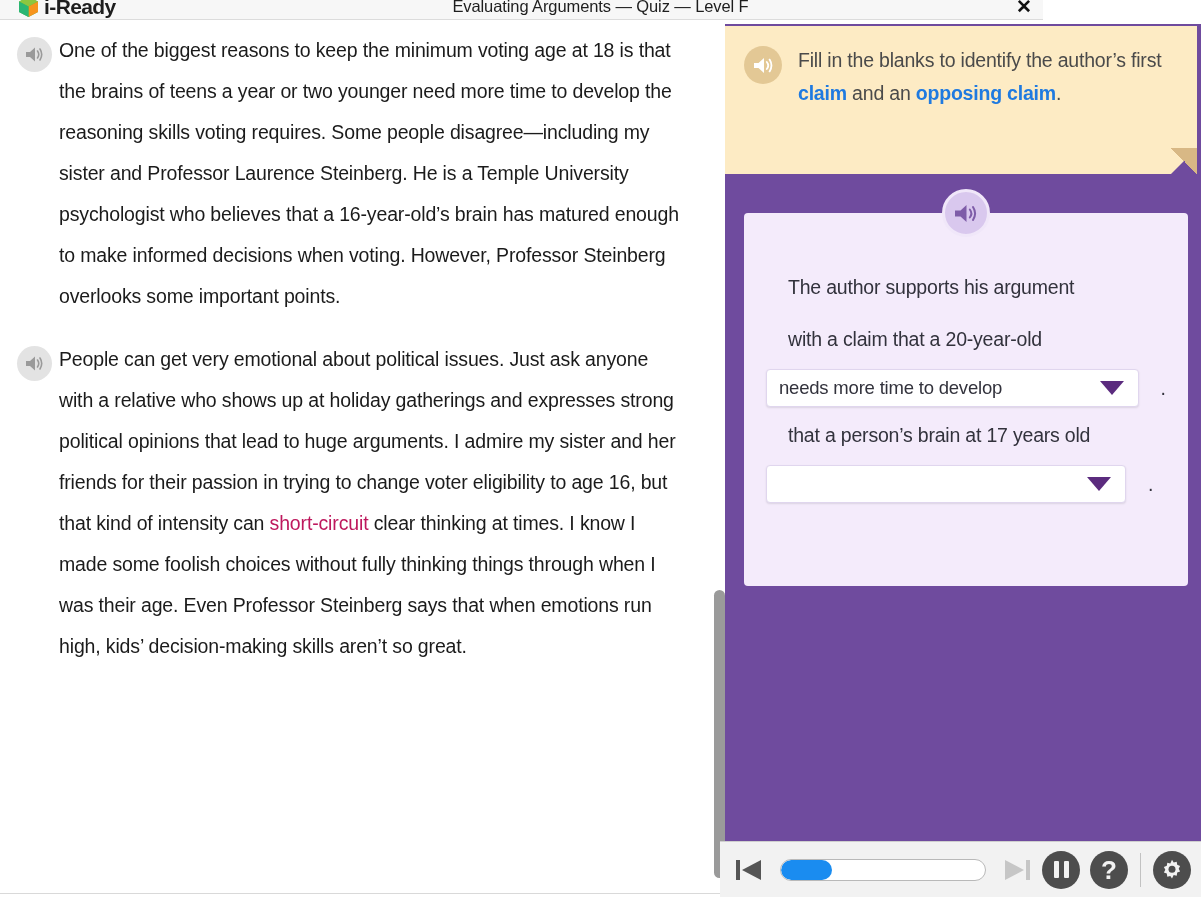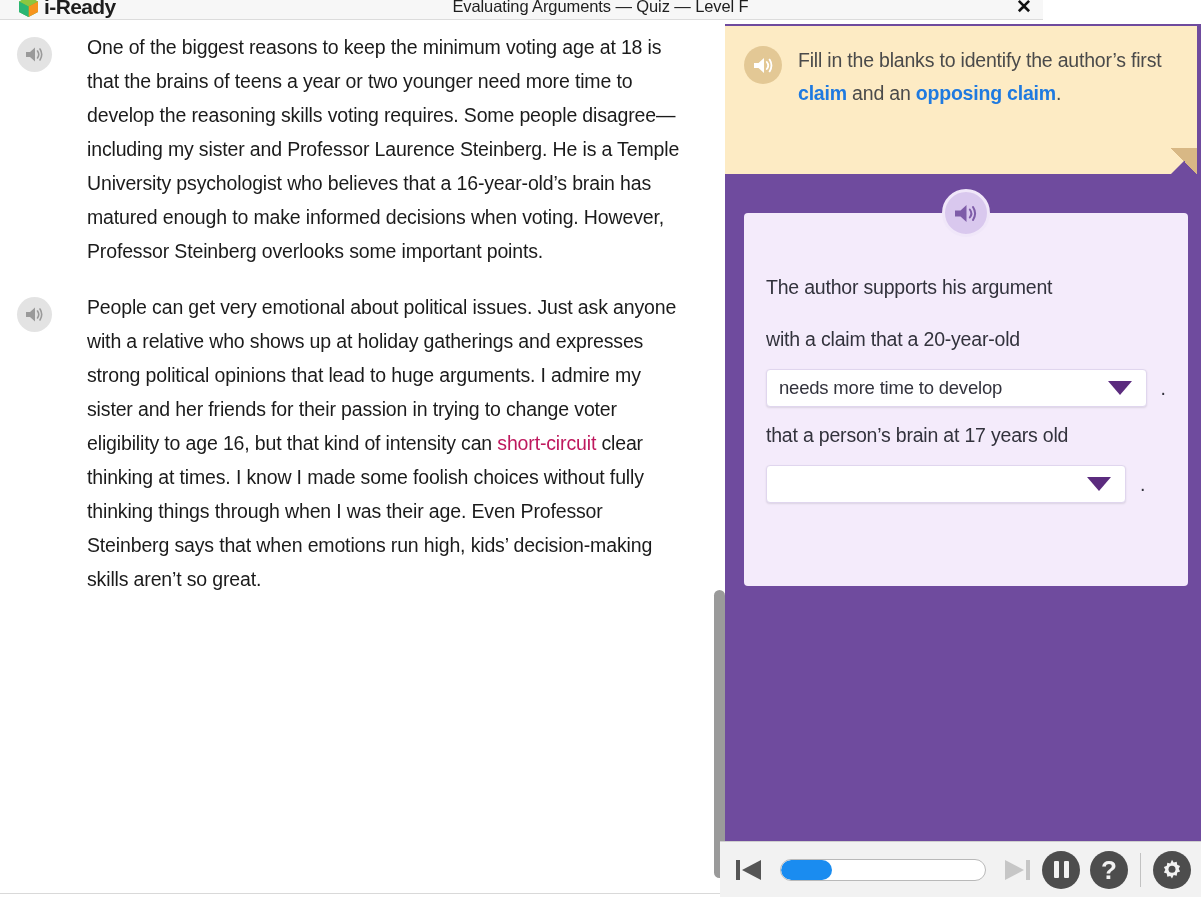--- a/index.html
+++ b/index.html
@@ -68,24 +68,23 @@
     padding: 10px 30px 0 14px;
     overflow: hidden;
   }
   .para {
     position: relative;
     padding-left: 45px;
     margin-bottom: 22px;
   }
   .para p {
     font-size: 19.5px;
-    line-height: 34px;
+    line-height: 41px;
     color: #1b1b1b;
     letter-spacing: -0.15px;
-    margin-left: 28px;
   }
   .para p .hl {
     color: #be185d;
     font-weight: 400;
     text-align: right;
   }
 
   .spk {
     position: absolute;
     left: 3px; top: 7px;
@@ -189,25 +188,26 @@
     background: #d9c8ee;
     border: 3px solid #f0e7f9;
     display: flex; align-items: center; justify-content: center;
     cursor: pointer;
   }
   .qline {
     font-size: 19.5px;
     line-height: 52px;
     color: #32323c;
     letter-spacing: -0.2px;
+    margin-left: 22px;
   }
   .dropdown-row {
     display: flex;
     align-items: center;
-    gap: 14px;
+    gap: 22px;
     margin: 4px 0 2px 0;
   }
   .dropdown {
     position: relative;
     height: 38px;
     background: #ffffff;
     border: 1px solid #e0d6ee;
     border-radius: 4px;
     box-shadow: 0 1px 2px rgba(0,0,0,0.10);
     display: flex;

